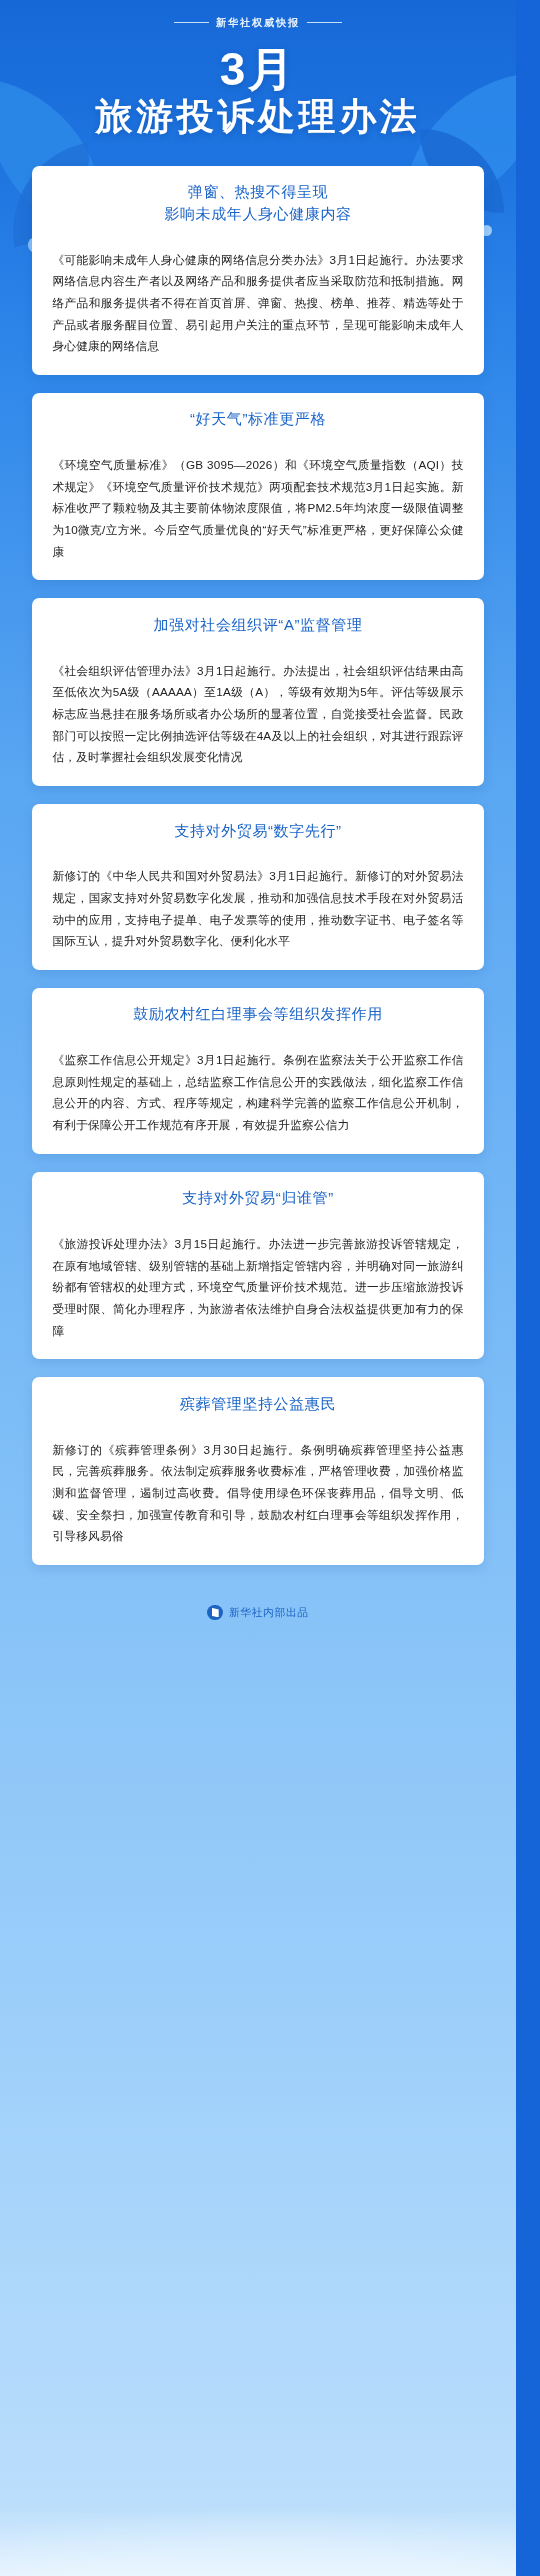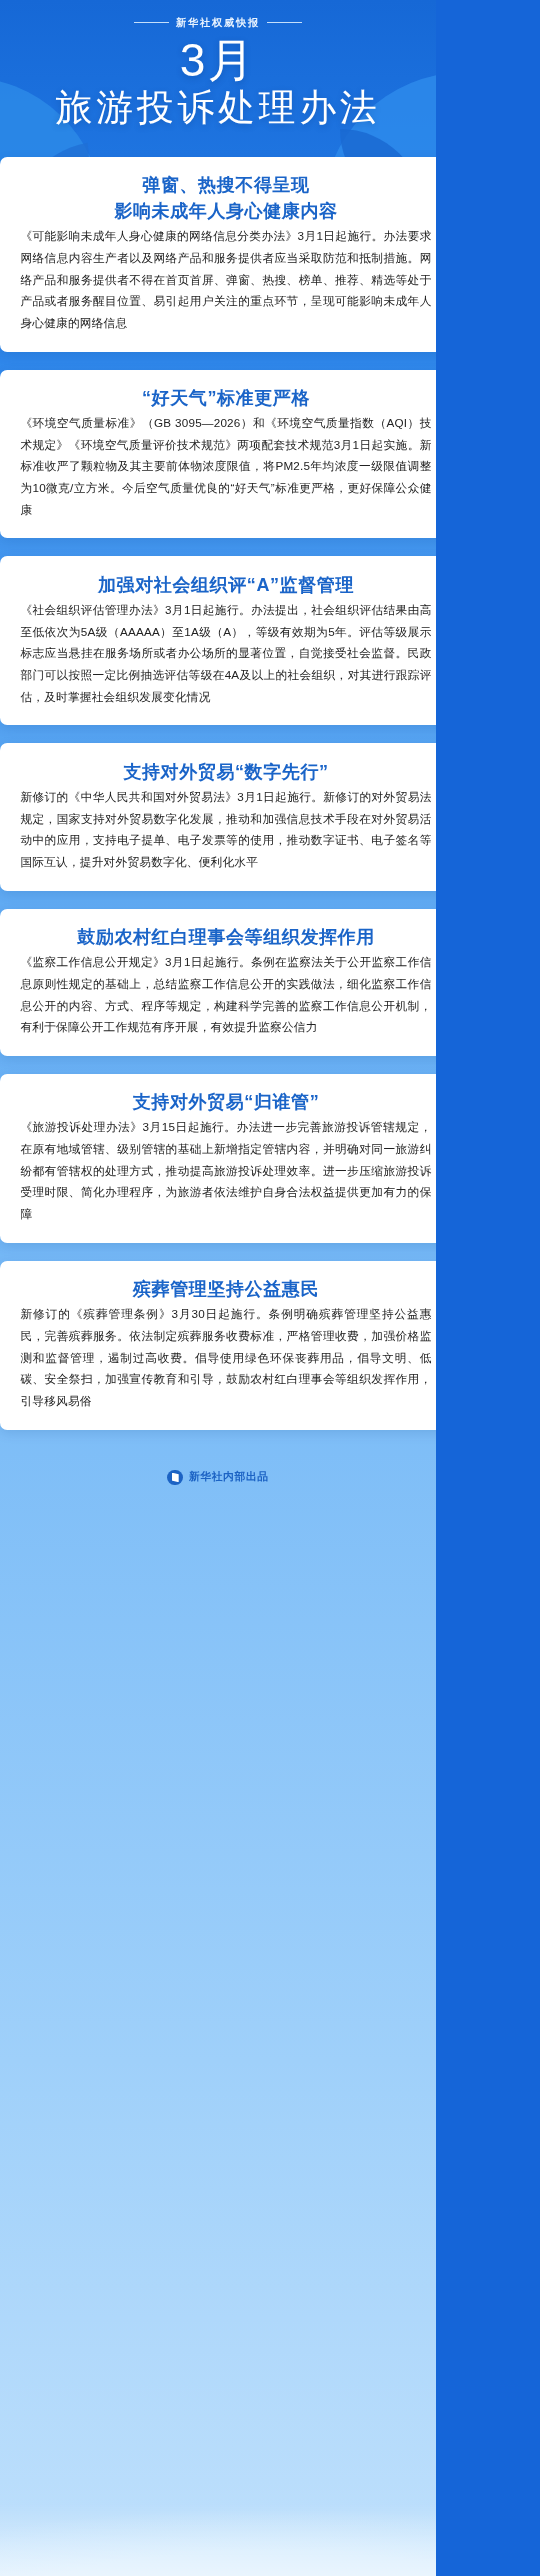--- a/index.html
+++ b/index.html
@@ -6,21 +6,21 @@
     margin: 0;
     padding: 0;
   }
   body {
     width: 541px;
     font-family: "Liberation Sans", sans-serif;
     background: #1565d8;
   }
   .poster {
     position: relative;
-    width: 436px;
+    width: 516px;
     min-height: 2576px;
     background: linear-gradient(180deg, #1668d6 0%, #1e74e0 6%, #2f87ea 14%, #59a6f2 30%, #7dbdf7 55%, #9fd0fa 80%, #bfe0fc 100%);
     overflow: hidden;
     box-sizing: border-box;
   }
   
   .deco {
     position: absolute;
     pointer-events: none;
   }
@@ -97,24 +97,24 @@
     font-weight: bold;
   }
   .kicker .rule {
     display: block;
     width: 35px;
     height: 1.2px;
     background: #d8ecff;
     opacity: .9;
   }
   .big-title {
-    margin-top: 6px;
+    margin-top: 15px;
     color: #ffffff;
     font-size: 46px;
-    font-weight: normal;
+    font-weight: bold;
     line-height: 1.05;
     letter-spacing: 2.4px;
     text-shadow: 0 2.4px 6px rgba(5,48,110,.28);
   }
   .big-title .line2 {
     display: block;
     margin-top: 4.8px;
     font-size: 37px;
     letter-spacing: 3.6px;
   }
@@ -132,28 +132,28 @@
   }
   .card {
     background: #ffffff;
     border-radius: 7.2px;
     padding: 15.6px 20.4px 18px;
     box-shadow: 0 3.6px 10.8px rgba(10,60,130,.12);
     box-sizing: border-box;
   }
   .card-title {
     color: #1a64c8;
-    font-size: 18px;
-    font-weight: bold;
+    font-size: 15px;
+    font-weight: normal;
     text-align: center;
     line-height: 1.45;
     letter-spacing: 0.6px;
   }
   .card-body {
-    margin-top: 1px;
+    margin-top: 24px;
     color: #222222;
     font-size: 11.7px;
     line-height: 1.85;
     text-align: justify;
     text-indent: 0;
     letter-spacing: 0.2px;
   }
 
   
   .footer {
@@ -161,21 +161,21 @@
     z-index: 3;
     padding: 6px 0 20.4px;
     text-align: center;
   }
   .footer-logo {
     display: inline-flex;
     align-items: center;
     gap: 6px;
     color: #1c63c4;
     font-size: 10.8px;
-    font-weight: bold;
+    font-weight: normal;
     letter-spacing: 0.6px;
   }
   .footer-mark {
     width: 15.6px; height: 15.6px;
     border-radius: 50%;
     background: #1c63c4;
     position: relative;
     display: inline-block;
   }
   .footer-mark::before {
@@ -229,21 +229,21 @@
       <div class="card">
         <div class="card-title">支持对外贸易“数字先行”</div>
         <div class="card-body">新修订的《中华人民共和国对外贸易法》3月1日起施行。新修订的对外贸易法规定，国家支持对外贸易数字化发展，推动和加强信息技术手段在对外贸易活动中的应用，支持电子提单、电子发票等的使用，推动数字证书、电子签名等国际互认，提升对外贸易数字化、便利化水平</div>
       </div>
       <div class="card">
         <div class="card-title">鼓励农村红白理事会等组织发挥作用</div>
         <div class="card-body">《监察工作信息公开规定》3月1日起施行。条例在监察法关于公开监察工作信息原则性规定的基础上，总结监察工作信息公开的实践做法，细化监察工作信息公开的内容、方式、程序等规定，构建科学完善的监察工作信息公开机制，有利于保障公开工作规范有序开展，有效提升监察公信力</div>
       </div>
       <div class="card">
         <div class="card-title">支持对外贸易“归谁管”</div>
-        <div class="card-body">《旅游投诉处理办法》3月15日起施行。办法进一步完善旅游投诉管辖规定，在原有地域管辖、级别管辖的基础上新增指定管辖内容，并明确对同一旅游纠纷都有管辖权的处理方式，推动提高旅游投诉处理效率。进一步压缩旅游投诉受理时限、简化办理程序，为旅游者依法维护自身合法权益提供更加有力的保障</div>
+        <div class="card-body">《旅游投诉处理办法》3月15日起施行。办法进一步完善旅游投诉管辖规定，在原有地域管辖、级别管辖的基础上新增指定管辖内容，并明确对同一旅游纠纷都有管辖权的处理方式，环境空气质量评价技术规范。进一步压缩旅游投诉受理时限、简化办理程序，为旅游者依法维护自身合法权益提供更加有力的保障</div>
       </div>
       <div class="card">
         <div class="card-title">殡葬管理坚持公益惠民</div>
         <div class="card-body">新修订的《殡葬管理条例》3月30日起施行。条例明确殡葬管理坚持公益惠民，完善殡葬服务。依法制定殡葬服务收费标准，严格管理收费，加强价格监测和监督管理，遏制过高收费。倡导使用绿色环保丧葬用品，倡导文明、低碳、安全祭扫，加强宣传教育和引导，鼓励农村红白理事会等组织发挥作用，引导移风易俗</div>
       </div>
     </div>
 
   <div class="footer">
     <div class="footer-logo">
       <span class="footer-mark"></span>

